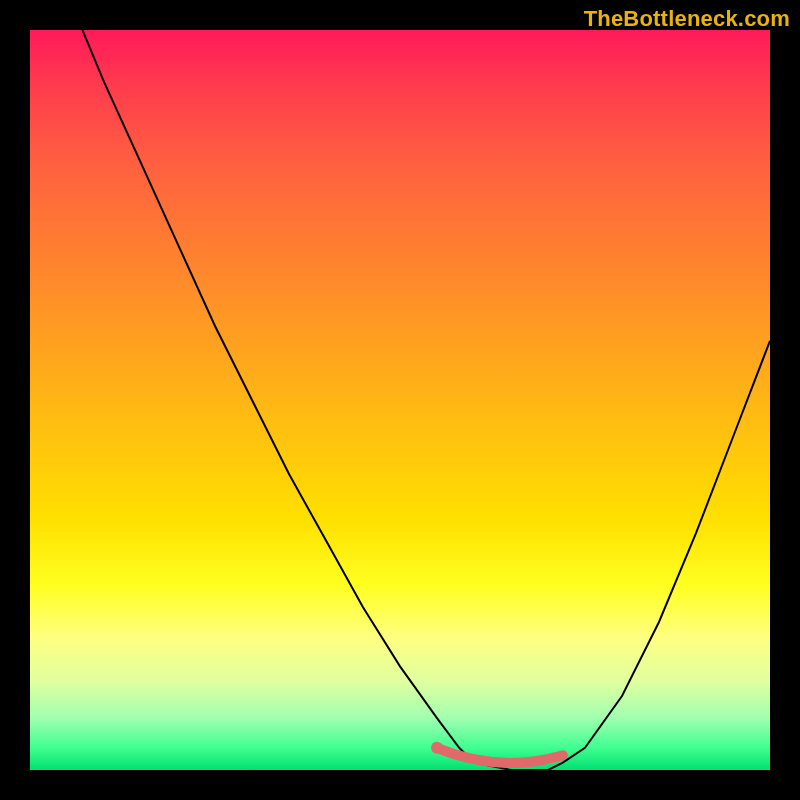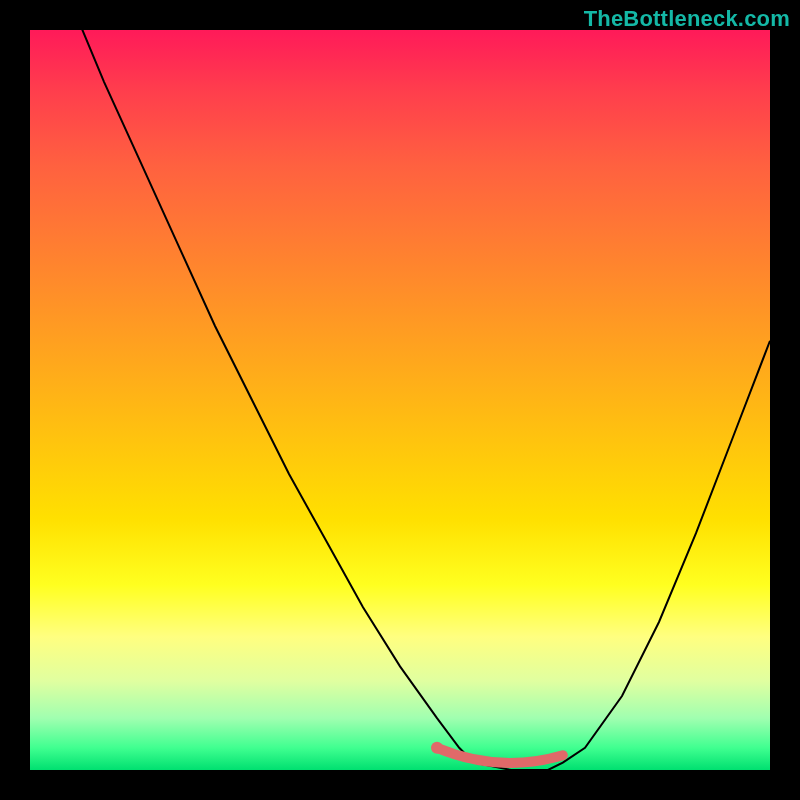--- a/index.html
+++ b/index.html
@@ -9,21 +9,21 @@
     height: 800px;
     background: #000;
     font-family: Arial, Helvetica, sans-serif;
     position: relative;
     overflow: hidden;
   }
   .watermark {
     position: absolute;
     top: 6px;
     right: 10px;
-    color: #14b8a6;
+    color: #eab308;
     font-size: 22px;
     font-weight: 600;
     z-index: 10;
     letter-spacing: 0.2px;
   }
   .plot {
     position: absolute;
     left: 30px;
     top: 30px;
     width: 740px;

